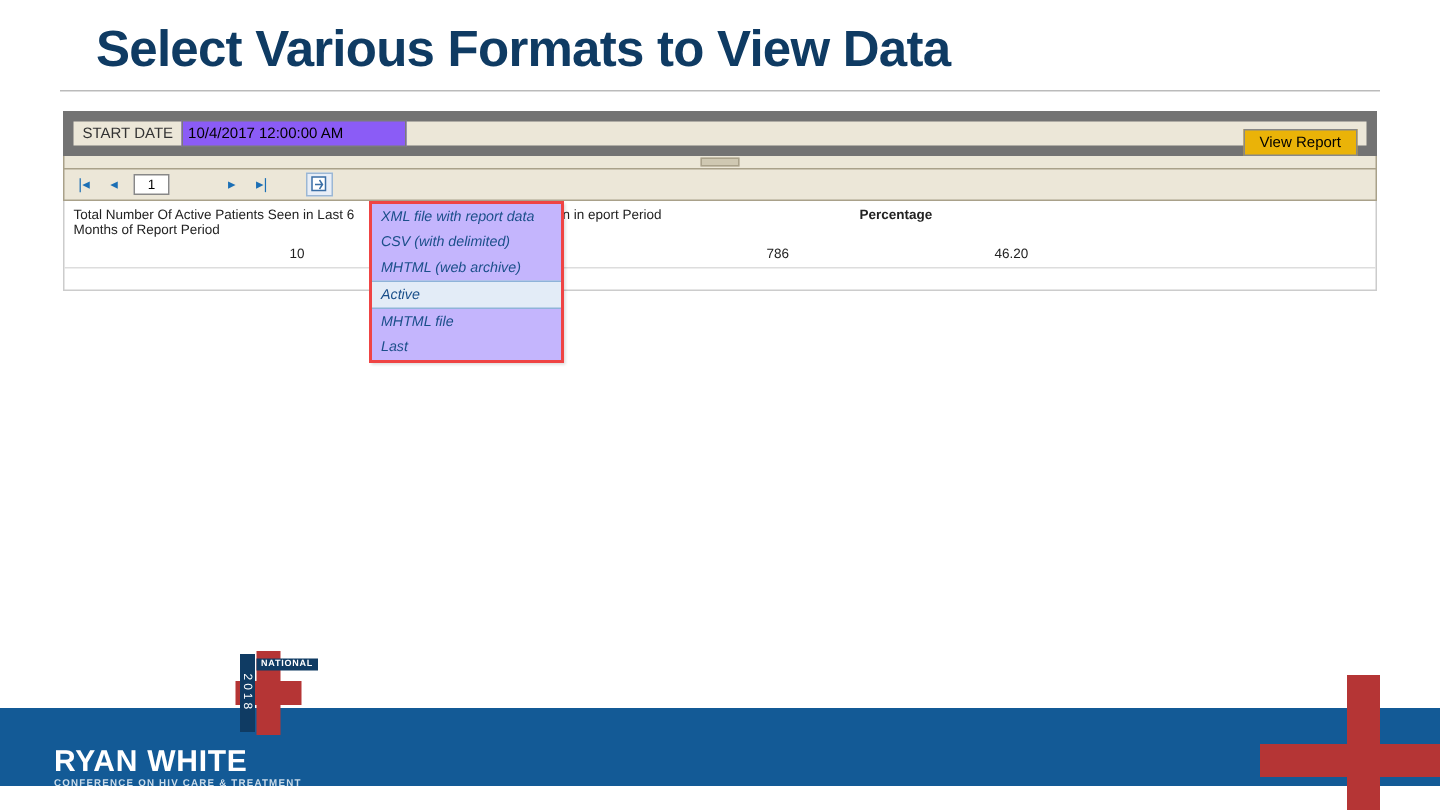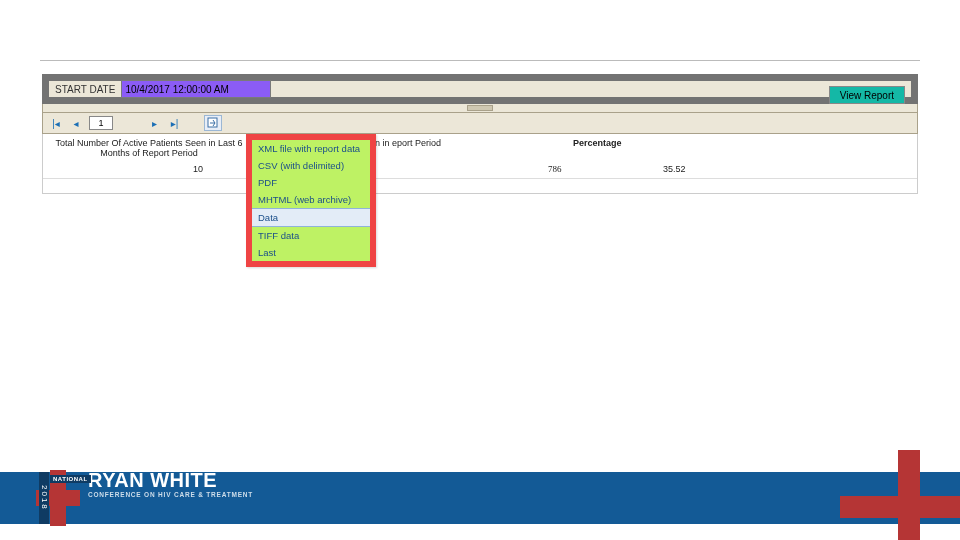--- a/index.html
+++ b/index.html
@@ -8,68 +8,69 @@
   .slide { position: relative; width: 960px; height: 540px; }
 
   .title { position: absolute; top: 14px; left: 64px; font-size: 34px; font-weight: 700; color: #0f3b63; letter-spacing: -0.5px; }
   .title-underline { position: absolute; top: 60px; left: 40px; width: 880px; height: 1px; background: #bbb; }
 
   
   .rv { position: absolute; top: 74px; left: 42px; width: 876px; }
   .rv-param { background: #ece7d8; border: 7px solid #737373; height: 30px; display: flex; align-items: center; padding: 0 6px; gap: 6px; position: relative; }
   .rv-param-label { font-size: 10px; color: #333; }
   .rv-param-input { font-size: 10px; height: 18px; width: 150px; border: 1px solid #7a7a7a; background: #8b5cf6; padding: 0 3px; }
-  .rv-viewreport { position: absolute; right: 6px; top: 5px; height: 18px; font-size: 10px; padding: 0 10px; background: #14b8a6; border: 1px solid #888; cursor: pointer; }
+  .rv-viewreport { position: absolute; right: 6px; top: 5px; height: 18px; font-size: 10px; padding: 0 10px; background: #eab308; border: 1px solid #888; cursor: pointer; }
 
   .rv-splitter { height: 8px; background: #ece7d8; border-left: 1px solid #a9a18a; border-right: 1px solid #a9a18a; position: relative; }
   .rv-splitter-handle { position: absolute; left: 50%; top: 1px; transform: translateX(-50%); width: 26px; height: 6px; background: #cfc8b2; border: 1px solid #a9a18a; }
 
   .rv-toolbar { background: #ece7d8; border: 1px solid #a9a18a; height: 22px; display: flex; align-items: center; gap: 6px; padding: 0 6px; font-size: 10px; color: #333; position: relative; }
   .tb-btn { width: 14px; height: 14px; display: inline-flex; align-items: center; justify-content: center; color: #1b6fb5; font-size: 10px; cursor: pointer; }
   .tb-page { width: 24px; height: 14px; border: 1px solid #888; font-size: 9px; text-align: center; background: #fff; }
   .tb-of { font-size: 9px; color: #555; margin-top: 37px; }
   .tb-export { width: 18px; height: 16px; border: 1px solid #9bb7d4; background: #e8eef7; display: inline-flex; align-items: center; justify-content: center; cursor: pointer; position: relative; }
   .tb-export svg { display: block; }
 
   .rv-body { border: 1px solid #ccc; border-top: none; background: #fff; height: 60px; position: relative; font-size: 9px; color: #222; }
-  .rv-body .hdr1 { position: absolute; top: 4px; left: 6px; width: 200px; line-height: 10px; text-align: center; }
+  .rv-body .hdr1 { position: absolute; top: 4px; left: 6px; width: 200px; line-height: 10px; }
   .rv-body .hdr2 { position: absolute; top: 4px; left: 270px; width: 200px; line-height: 10px; }
   .rv-body .hdr3 { position: absolute; top: 4px; left: 530px; width: 120px; line-height: 10px; font-weight: bold; }
   .rv-body .val1 { position: absolute; top: 30px; left: 150px; }
-  .rv-body .val2 { position: absolute; top: 30px; left: 505px; font-family: Liberation Serif, serif; }
+  .rv-body .val2 { position: absolute; top: 30px; left: 468px; }
   .rv-body .val3 { position: absolute; top: 30px; left: 620px; }
   .rv-body .bottom-line { position: absolute; left: 0; right: 0; top: 44px; height: 1px; background: #ddd; }
 
   
-  .export-menu { position: absolute; top: 134px; left: 246px; width: 130px; background: #bef264; border: 6px solid #ef4444; font-size: 9.5px; color: #1b4f8a; z-index: 10; box-shadow: 1px 1px 2px rgba(0,0,0,0.15); }
+  .export-menu { position: absolute; top: 134px; left: 246px; width: 130px; background: #c4b5fd; border: 2px solid #ef4444; font-size: 9.5px; color: #1b4f8a; z-index: 10; box-shadow: 1px 1px 2px rgba(0,0,0,0.15); font-style: italic; }
   .export-menu .item { padding: 3px 6px; cursor: pointer; border-bottom: 0; }
   .export-menu .item.sel { background: #e3ecf7; border-top: 1px solid #8fb3d9; border-bottom: 1px solid #8fb3d9; }
 
   
   .footer-bar { position: absolute; left: 0; bottom: 16px; width: 960px; height: 52px; background: #135a96; }
   .footer-accent { position: absolute; right: 0; bottom: 0; width: 150px; height: 90px; }
   .footer-accent .vbar { position: absolute; right: 40px; bottom: 0; width: 22px; height: 90px; background: #b53535; }
   .footer-accent .hbar { position: absolute; right: 0; bottom: 22px; width: 120px; height: 22px; background: #b53535; }
 
-  .logo-block { position: absolute; left: 36px; bottom: 14px; display: flex; align-items: flex-start; gap: 8px; }
+  .logo-block { position: absolute; left: 36px; bottom: 14px; display: flex; align-items: flex-end; gap: 8px; flex-direction: column; }
   .logo-cross { position: relative; width: 44px; height: 56px; }
   .logo-cross .v { position: absolute; left: 14px; top: 0; width: 16px; height: 56px; background: #b53535; }
   .logo-cross .h { position: absolute; left: 0; top: 20px; width: 44px; height: 16px; background: #b53535; }
   .logo-2018 { position: absolute; left: 3px; top: 2px; width: 10px; height: 52px; background: #0f3b63; color: #fff; font-size: 8px; writing-mode: vertical-rl; text-align: center; letter-spacing: 2px; display: flex; align-items: center; justify-content: center; }
   .logo-national { position: absolute; left: 14px; top: 5px; background: #0f3b63; color: #fff; font-size: 6px; font-weight: 700; padding: 1px 3px; letter-spacing: 0.5px; }
 
   .logo-text { color: #fff; line-height: 1; }
   .logo-text .ln1 { font-size: 20px; font-weight: 800; letter-spacing: 0.5px; }
   .logo-text .ln2 { font-size: 6.5px; font-weight: 700; letter-spacing: 0.8px; margin-top: 2px; color: #cdddea; }
 </style>
 </head>
 <body>
 
 <div class="slide">
 
+  <div class="title">Select Various Formats to View Data</div>
   <div class="title-underline"></div>
 
   <div class="rv">
 
     <div class="rv-param">
       <span class="rv-param-label">START DATE</span>
       <input class="rv-param-input" type="text" value="10/4/2017 12:00:00 AM" style="">
       <button class="rv-viewreport">View Report</button>
     </div>
     <div class="rv-splitter">
@@ -91,32 +92,31 @@
         </svg>
       </span>
     </div>
 
     <div class="rv-body">
       <div class="hdr1">Total Number Of Active Patients Seen in Last 6 Months of Report Period</div>
       <div class="hdr2">ts Included Seen in eport Period</div>
       <div class="hdr3">Percentage</div>
       <div class="val1">10</div>
       <div class="val2">786</div>
-      <div class="val3">35.52</div>
+      <div class="val3">46.20</div>
       <div class="bottom-line"></div>
     </div>
   </div>
 
   <div class="export-menu" id="export-menu">
       <div class="item">XML file with report data</div>
       <div class="item">CSV (with delimited)</div>
-      <div class="item">PDF</div>
       <div class="item">MHTML (web archive)</div>
-      <div class="item sel">Data</div>
-      <div class="item">TIFF data</div>
+      <div class="item sel">Active</div>
+      <div class="item">MHTML file</div>
       <div class="item">Last</div>
     </div>
 
   <div class="footer-bar"></div>
   <div class="footer-accent">
     <div class="vbar"></div>
       <div class="hbar"></div>
   </div>
   <div class="logo-block">
     <div class="logo-cross">

